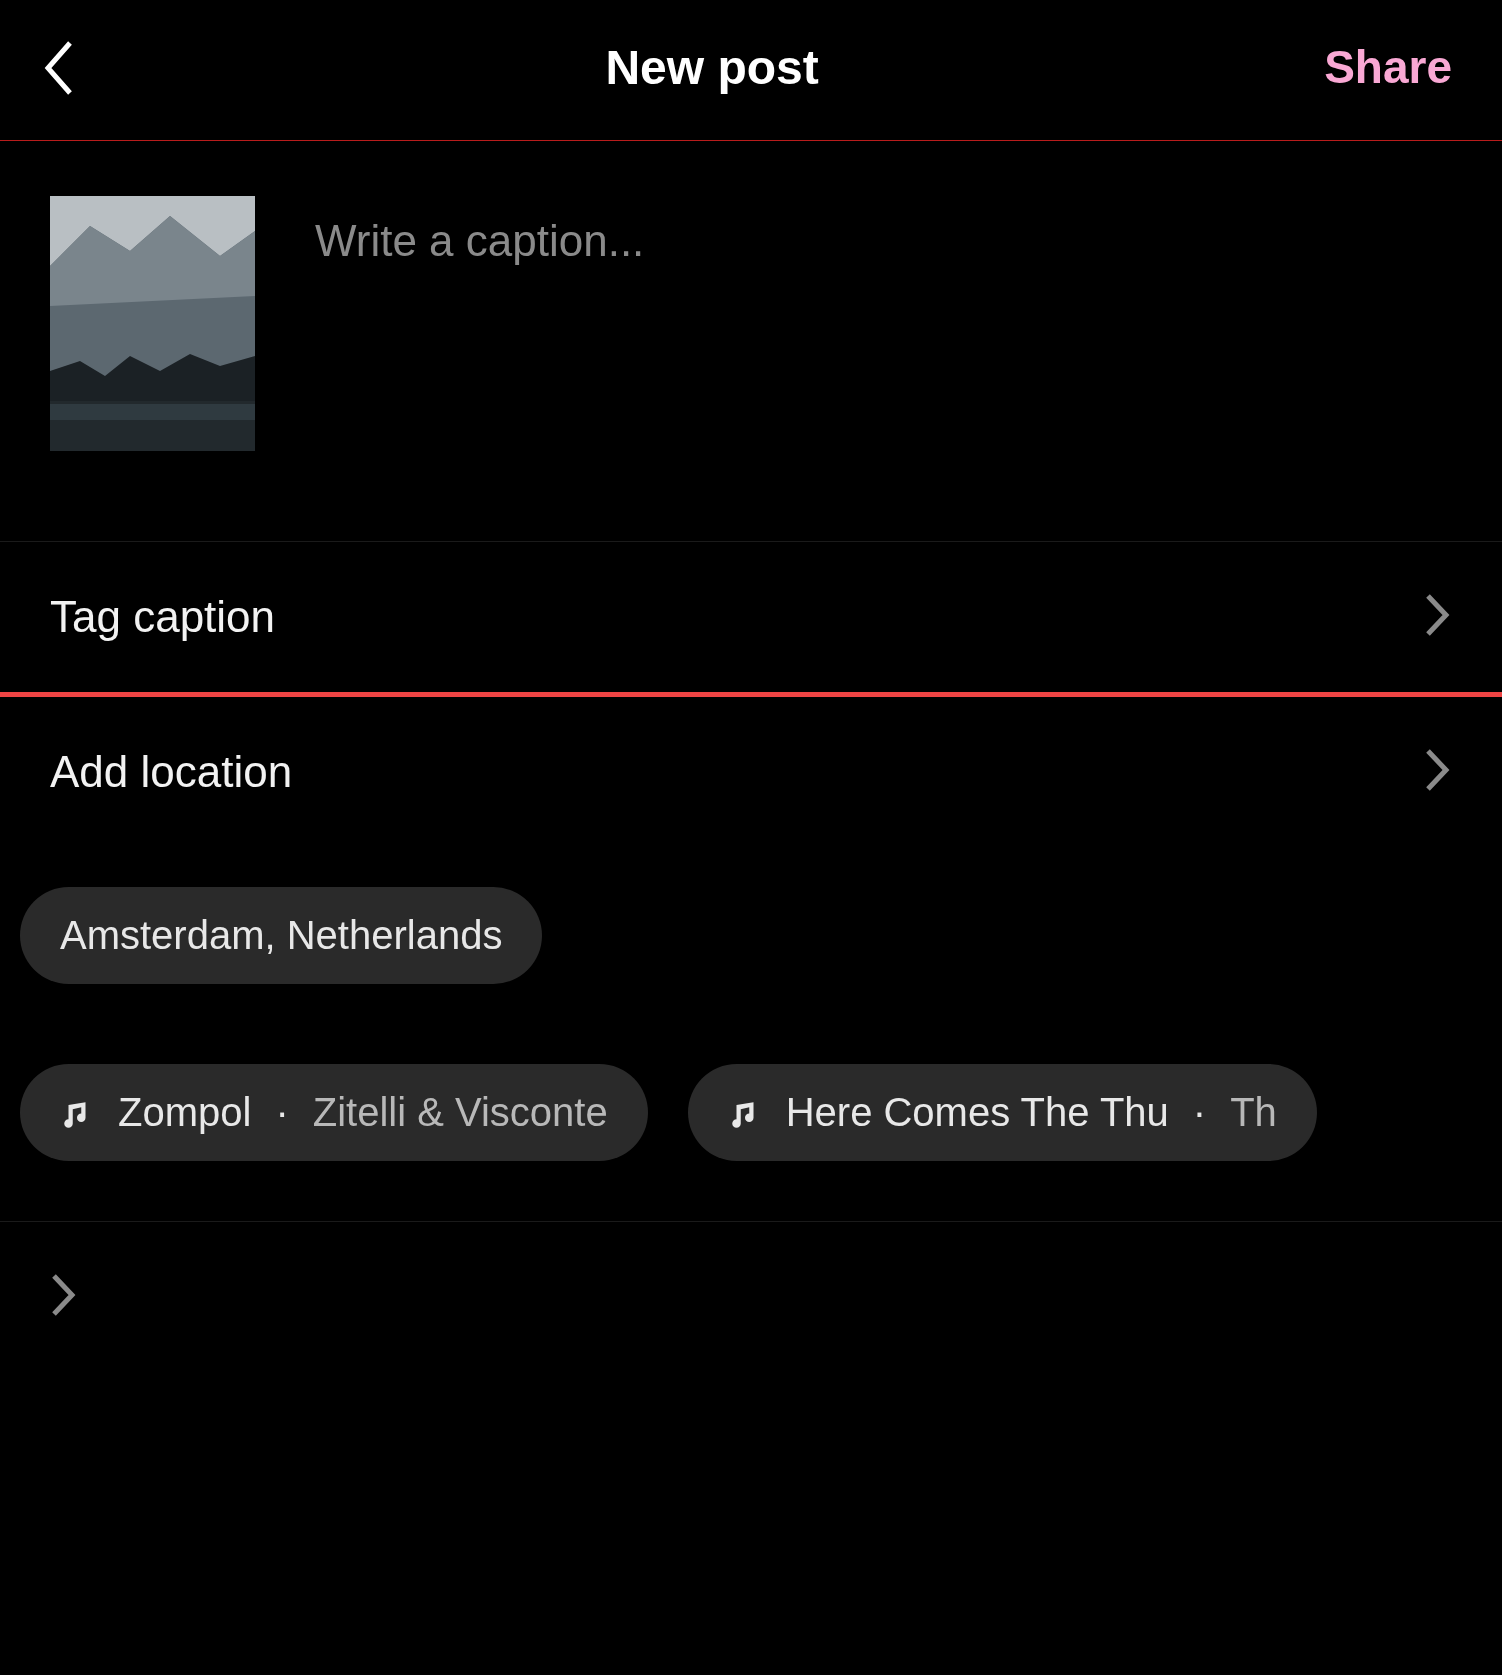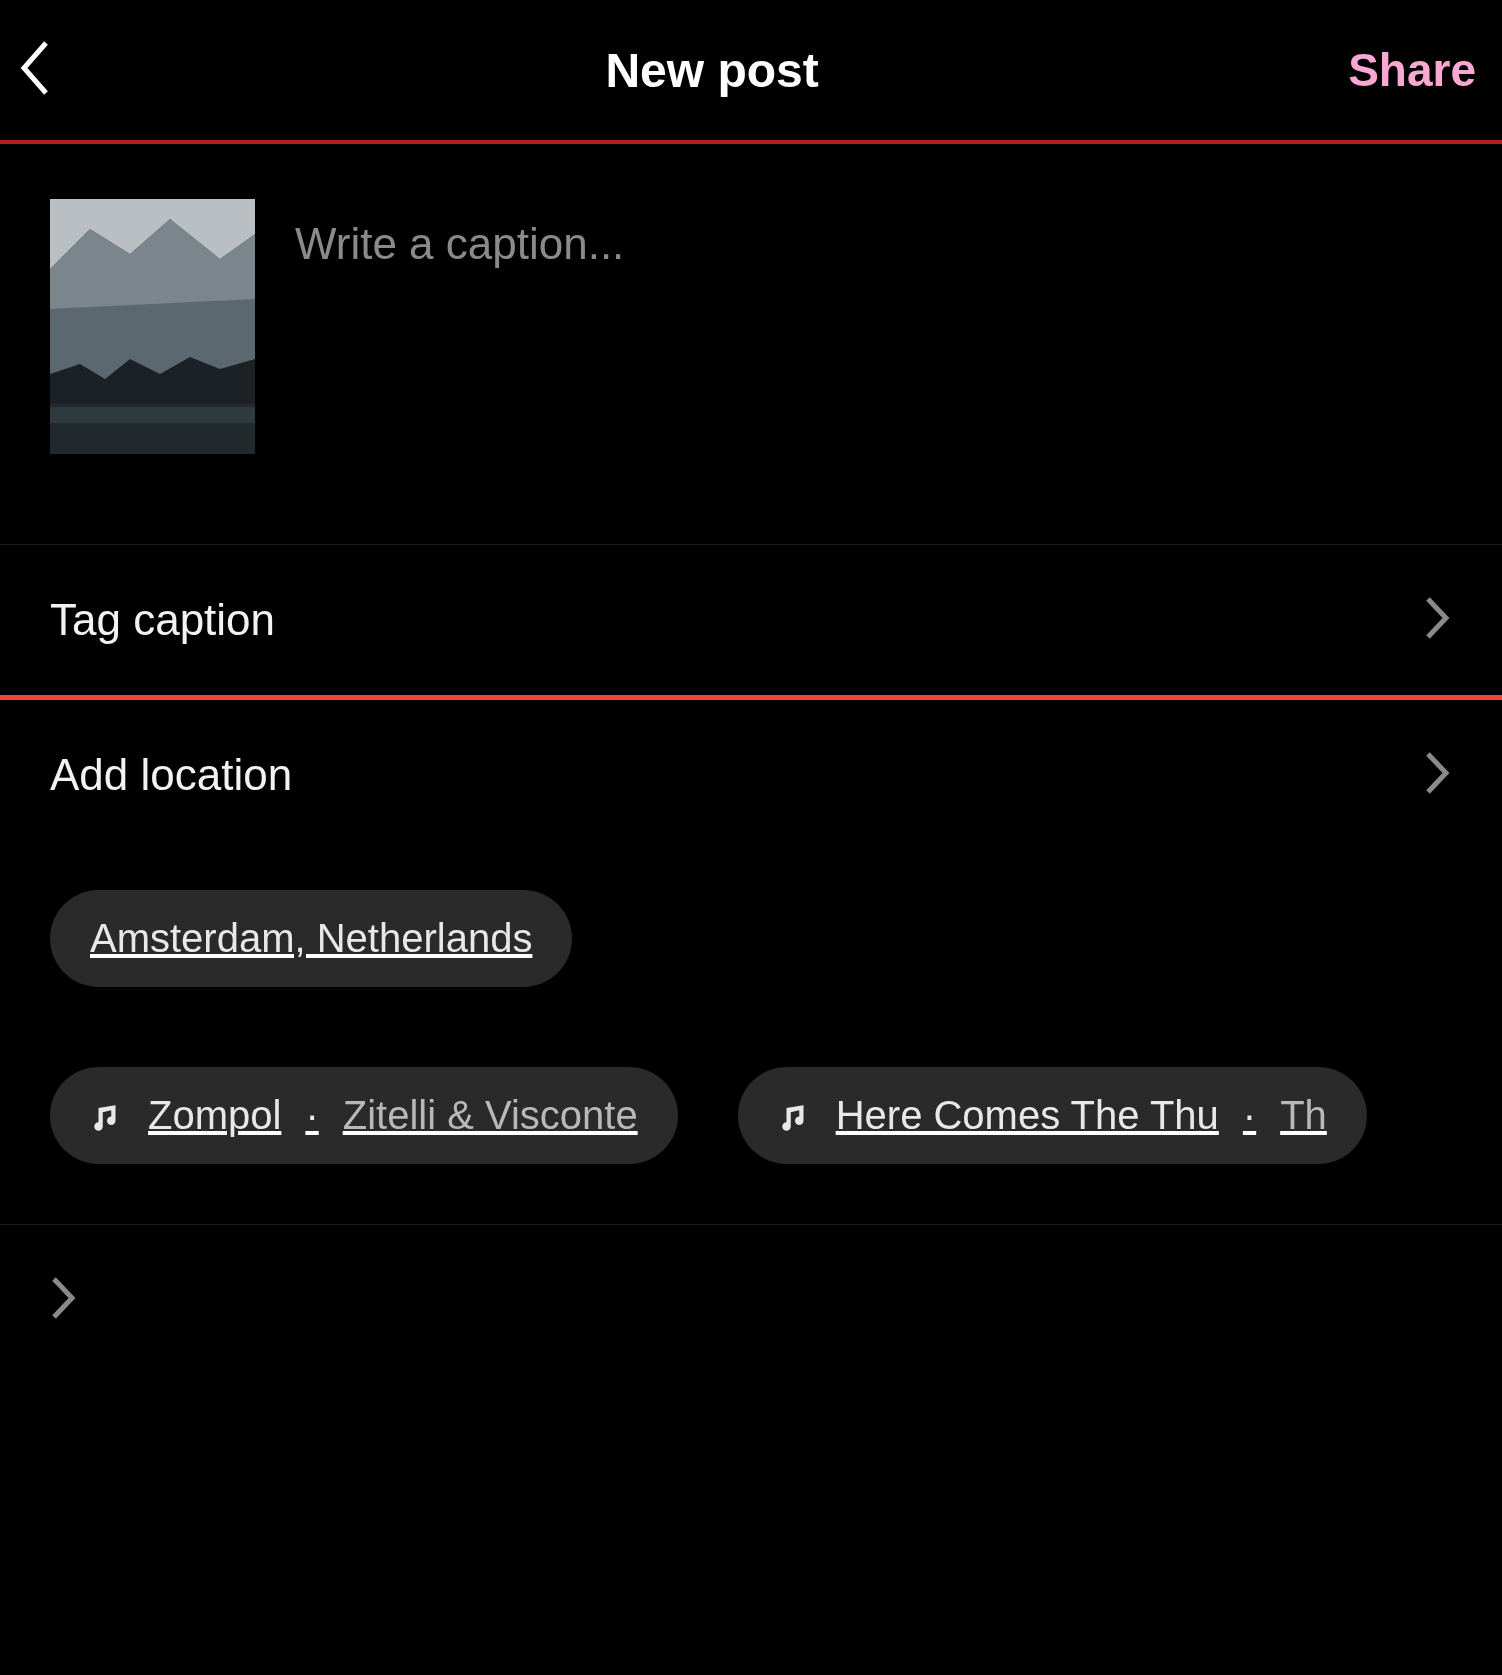--- a/index.html
+++ b/index.html
@@ -18,24 +18,23 @@
     .screen {
       width: 100%;
       height: 100%;
       display: flex;
       flex-direction: column;
     }
 
     
     .header {
       display: flex;
-      align-items: center;
       justify-content: space-between;
-      padding: 40px 16px;
-      border-bottom: 4px solid #b91c1c;
+      padding: 40px 40px;
+      border-bottom: 1px solid #b91c1c;
     }
     .back-btn {
       width: 60px;
       height: 60px;
       display: flex;
       align-items: center;
       justify-content: flex-start;
       cursor: pointer;
     }
     .back-btn svg {
@@ -55,21 +54,21 @@
       font-weight: 600;
       color: #f9a8d4;
       cursor: pointer;
       padding-right: 10px;
     }
 
     
     .caption-row {
       display: flex;
       align-items: flex-start;
-      gap: 40px;
+      gap: 60px;
       padding: 55px 78px 90px 50px;
       border-bottom: 1px solid #1a1a1a;
     }
     .thumb {
       width: 205px;
       height: 255px;
       background: linear-gradient(180deg, #c6c9cb 0%, #9da2a5 15%, #4a5258 55%, #1f2527 80%, #2a3034 100%);
       position: relative;
       overflow: hidden;
       cursor: pointer;
@@ -110,25 +109,24 @@
     }
     .chevron svg {
       stroke: #8a8a8a;
       stroke-width: 5;
       fill: none;
     }
 
     
     .chip-scroll {
       display: flex;
-      gap: 60px;
-      padding: 20px 50px 60px 50px;
+      gap: 40px;
+      padding: 20px 50px 60px 20px;
       overflow-x: hidden;
       white-space: nowrap;
-      text-decoration: underline;
     }
     .chip-scroll.locations {
       padding-top: 40px;
     }
     .chip {
       background: #2a2a2a;
       color: #e8e8e8;
       font-size: 40px;
       padding: 26px 40px;
       border-radius: 60px;

